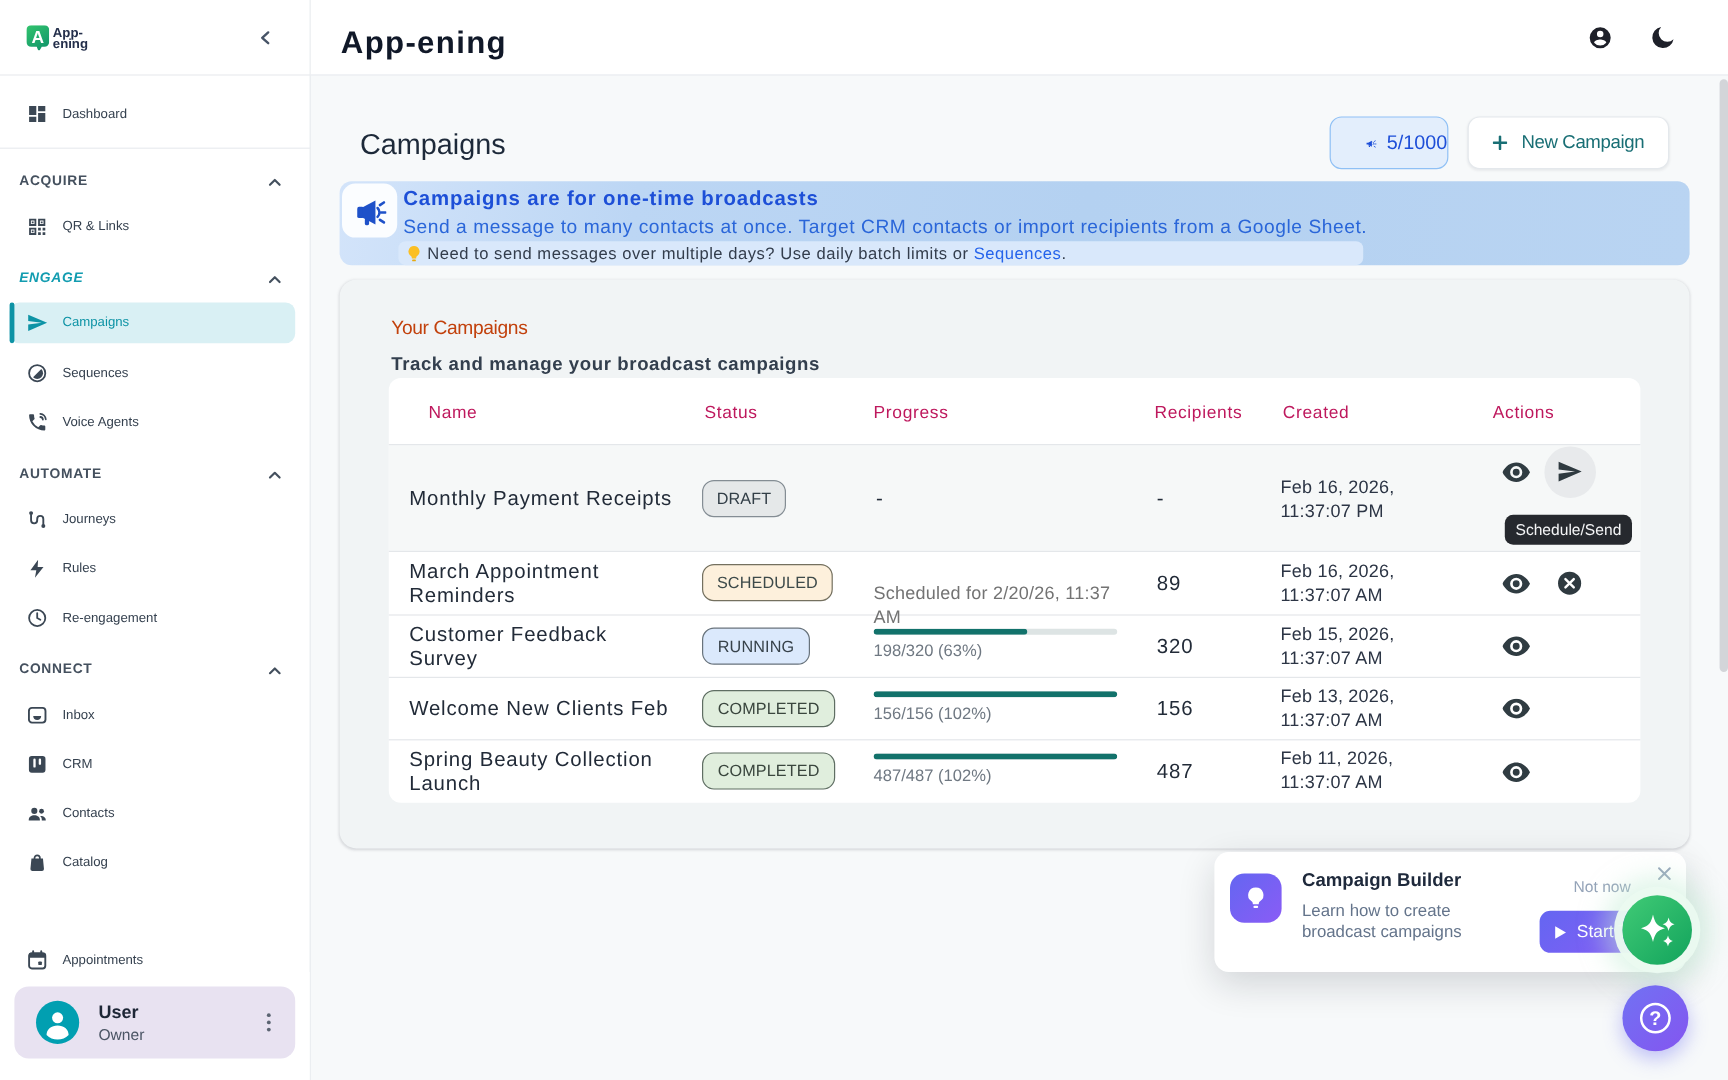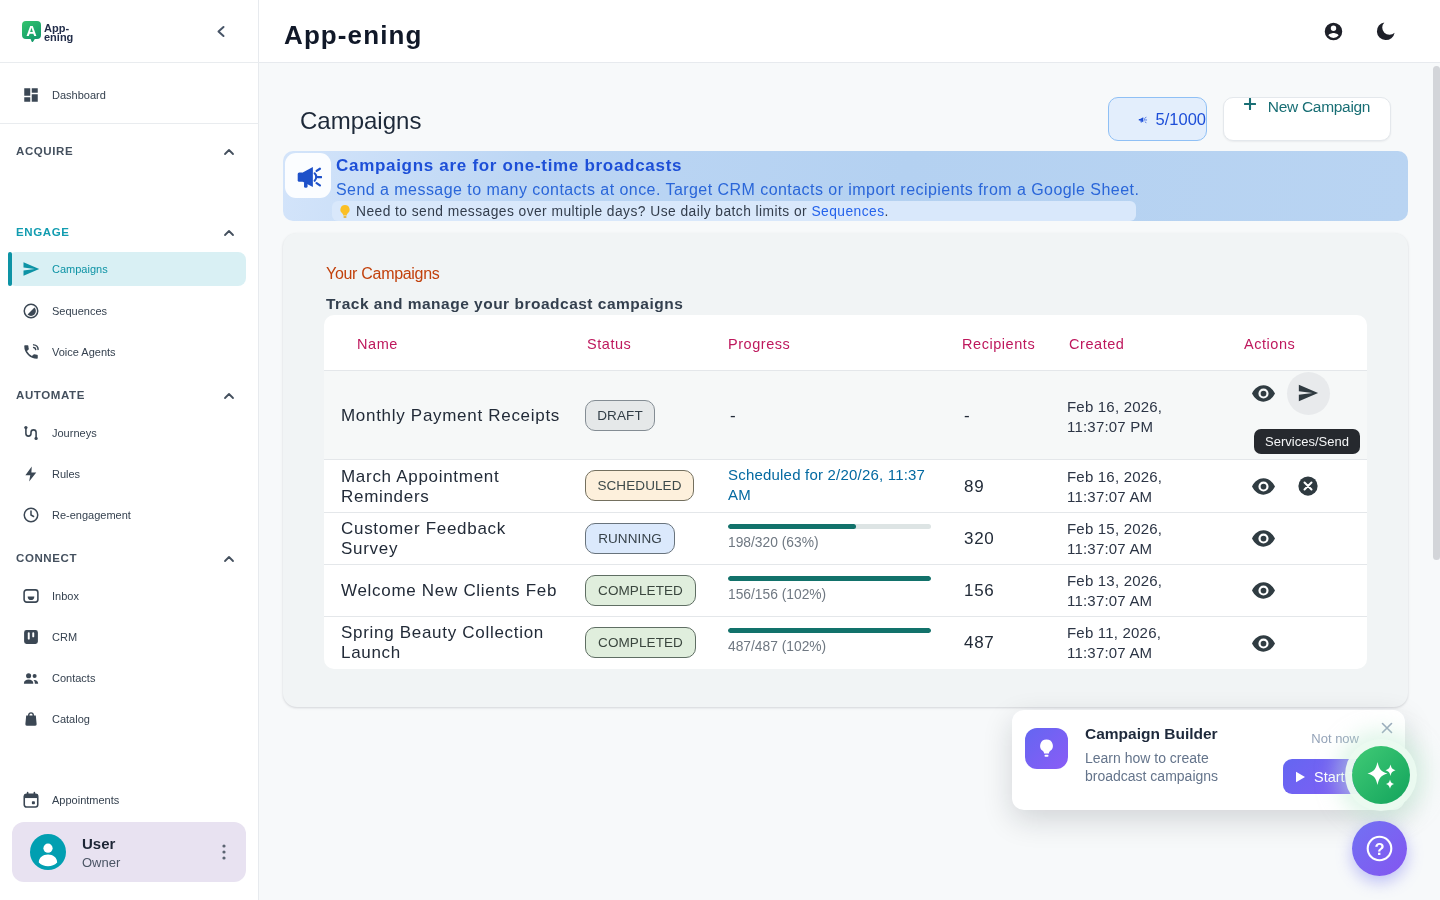--- a/index.html
+++ b/index.html
@@ -51,22 +51,28 @@
       </svg>
     <span class="lb">Dashboard</span>
   </div>
   <div class="abs" style="left:0; top:123px; width:259px; height:1px; background:#e9ecef;"></div>
 
   <div class="slabel" style="top:143px;">ACQUIRE</div>
   <svg class="schev" style="top:145px;" viewBox="0 0 14 14" fill="none" stroke="#44505e" stroke-width="1.8" stroke-linecap="round" stroke-linejoin="round">
       <polyline points="3,9 7,5 11,9"></polyline>
     </svg>
 
-
-  <div class="slabel" style="top:224px; color:#129cb0;">ENGAGE</div>
+  <div class="nitem" style="top:169px;">
+    <svg class="ic" viewBox="0 0 24 24" fill="#3b4754">
+      <path d="M3 3h8v8H3zm2 2v4h4V5zM6 6h2v2H6zM13 3h8v8h-8zm2 2v4h4V5zM16 6h2v2h-2zM3 13h8v8H3zm2 2v4h4v-4zM6 16h2v2H6zM13 13h3v3h-3zM18 13h3v3h-3zM13 18h3v3h-3zM18 18h3v3h-3z"></path>
+    </svg>
+    <span class="lb">QR &amp; Links</span>
+  </div>
+
+  <div class="slabel" style="top:224px; color:#129cb0;font-style:italic;">ENGAGE</div>
   <svg class="schev" style="top:226px;" viewBox="0 0 14 14" fill="none" stroke="#44505e" stroke-width="1.8" stroke-linecap="round" stroke-linejoin="round">
       <polyline points="3,9 7,5 11,9"></polyline>
     </svg>
 
   <div class="abs" style="left:8px; top:252px; width:238px; height:34px; background:#d9f0f4; border-radius:8px;"></div>
   <div class="abs" style="left:8px; top:252px; width:3.5px; height:34px; background:#0d93a5; border-radius:4px;"></div>
   <div class="nitem" style="top:249px; color:#0d93a5; font-weight:500;">
     <svg class="ic" viewBox="0 0 24 24" fill="#0d93a5">
         <path d="M2.01 21L23 12 2.01 3 2 10l15 2-15 2z"></path>
       </svg>
@@ -202,21 +208,21 @@
   <svg width="19" height="19" viewBox="0 0 24 24" fill="#1d4ed8">
       <path d="M2 10.5h3.2l8-4.3v12.6l-8-4.3H2zM6.2 15.2l.8 4.3h2.6l-.9-4.3z"></path>
       <path d="M13.2 6.2c1.9.6 3.3 2.9 3.3 5.3s-1.4 4.7-3.3 5.3z" opacity="0"></path>
       <path d="M15.5 9.2a3.4 3.4 0 0 1 0 5.6" fill="none" stroke="#1d4ed8" stroke-width="1.8" stroke-linecap="round"></path>
       <path d="M18.6 3.8l2.1-2.1" fill="none" stroke="#1d4ed8" stroke-width="2" stroke-linecap="round" opacity="0"></path>
       <path d="M19 13.2h2.8M18 8.1l2.3-1.4M18 18.3l2.3 1.4" fill="none" stroke="#1d4ed8" stroke-width="1.8" stroke-linecap="round"></path>
     </svg>
   <span style="margin-left:8px; font-size:16.5px; font-weight:500; color:#1d4ed8;">5/1000</span>
 </div>
 
-<div class="abs" style="left:1223px; top:97px; width:168px; height:44px; background:#fff; border:1px solid #e4e8ec; border-radius:10px; box-shadow:0 1px 2px rgba(16,24,40,.06); display:flex; align-items:flex-start; justify-content:center;">
+<div class="abs" style="left:1223px; top:97px; width:168px; height:44px; background:#fff; border:1px solid #e4e8ec; border-radius:10px; box-shadow:0 1px 2px rgba(16,24,40,.06); display:flex; align-items:center; justify-content:center;">
   <svg width="12" height="12" viewBox="0 0 12 12" fill="none" stroke="#186e74" stroke-width="2.1" stroke-linecap="round">
       <path d="M6 0.8v10.4M0.8 6h10.4"></path>
     </svg>
   <span style="margin-left:12px; font-size:15.5px; letter-spacing:-0.3px; font-weight:500; color:#186e74;">New Campaign</span>
 </div>
 
 <div class="abs" style="left:283px; top:151px; width:1125px; height:70px; border-radius:10px; background:linear-gradient(100deg,#d3e4fa 0%,#bcd6f4 22%,#b4d1f1 55%,#b9d4f2 100%);"></div>
 <div class="abs" style="left:285px; top:153px; width:46px; height:45px; background:#fbfdff; border-radius:11px; display:flex; align-items:center; justify-content:center;">
   <svg width="27" height="27" viewBox="0 0 26 26" fill="#1e51c9">
       <rect x="2.6" y="10" width="5.4" height="9" rx="1.5"></rect>
@@ -262,25 +268,25 @@
 <div class="nm" style="left:964px; top:406px;">-</div>
 <div class="dt" style="left:1067px; top:397px;">Feb 16, 2026,<br>11:37:07 PM</div>
 <svg class="abs" style="left:1252px; top:385px;" width="23" height="17" viewBox="0 0 24 17" fill="#303c42">
     <path d="M12 0C7 0 2.7 3.2 0 8.5 2.7 13.8 7 17 12 17s9.3-3.2 12-8.5C21.3 3.2 17 0 12 0zm0 13.8a5.3 5.3 0 1 1 0-10.6 5.3 5.3 0 0 1 0 10.6zm0-8.3a3 3 0 1 0 0 6 3 3 0 0 0 0-6z"></path>
   </svg>
 <div class="abs" style="left:1286.5px; top:371.5px; width:43px; height:43px; border-radius:50%; background:#e8eaec;"></div>
 <svg class="abs" style="left:1297px; top:382px;" width="22" height="22" viewBox="0 0 24 24" fill="#2f3a40">
     <path d="M2.01 21L23 12 2.01 3 2 10l15 2-15 2z"></path>
   </svg>
 
-<div class="abs" style="left:1254px; top:429px; width:106px; height:25px; background:#26292e; border-radius:7px; color:#f4f5f6; font-size:13px; display:flex; align-items:center; justify-content:center;">Services/Send</div>
+<div class="abs" style="left:1254px; top:429px; width:106px; height:25px; background:#26292e; border-radius:7px; color:#f4f5f6; font-size:13px; display:flex; align-items:center; justify-content:center;">Schedule/Send</div>
 
 <div class="nm" style="left:341px; top:467px;">March Appointment<br>Reminders</div>
 <div class="badge" style="left:585px; top:469.5px; width:109px; background:#fdf0dc; border:1.5px solid #74705f; color:#3d4a4a;">SCHEDULED</div>
-<div class="dt" style="left:728px; top:465px; color:#0369a1;">Scheduled for 2/20/26, 11:37<br>AM</div>
+<div class="dt" style="left:728px; top:485px; color:#737373;">Scheduled for 2/20/26, 11:37<br>AM</div>
 <div class="nm" style="left:964px; top:477px;">89</div>
 <div class="dt" style="left:1067px; top:467px;">Feb 16, 2026,<br>11:37:07 AM</div>
 <svg class="abs" style="left:1252px; top:477.5px;" width="23" height="17" viewBox="0 0 24 17" fill="#303c42">
     <path d="M12 0C7 0 2.7 3.2 0 8.5 2.7 13.8 7 17 12 17s9.3-3.2 12-8.5C21.3 3.2 17 0 12 0zm0 13.8a5.3 5.3 0 1 1 0-10.6 5.3 5.3 0 0 1 0 10.6zm0-8.3a3 3 0 1 0 0 6 3 3 0 0 0 0-6z"></path>
   </svg>
 <svg class="abs" style="left:1297px; top:475px;" width="22" height="22" viewBox="0 0 24 24" fill="#2f3a40">
     <circle cx="12" cy="12" r="10.5"></circle>
     <path d="M8.2 8.2l7.6 7.6M15.8 8.2l-7.6 7.6" stroke="#fff" stroke-width="2.2" stroke-linecap="round"></path>
   </svg>
 

